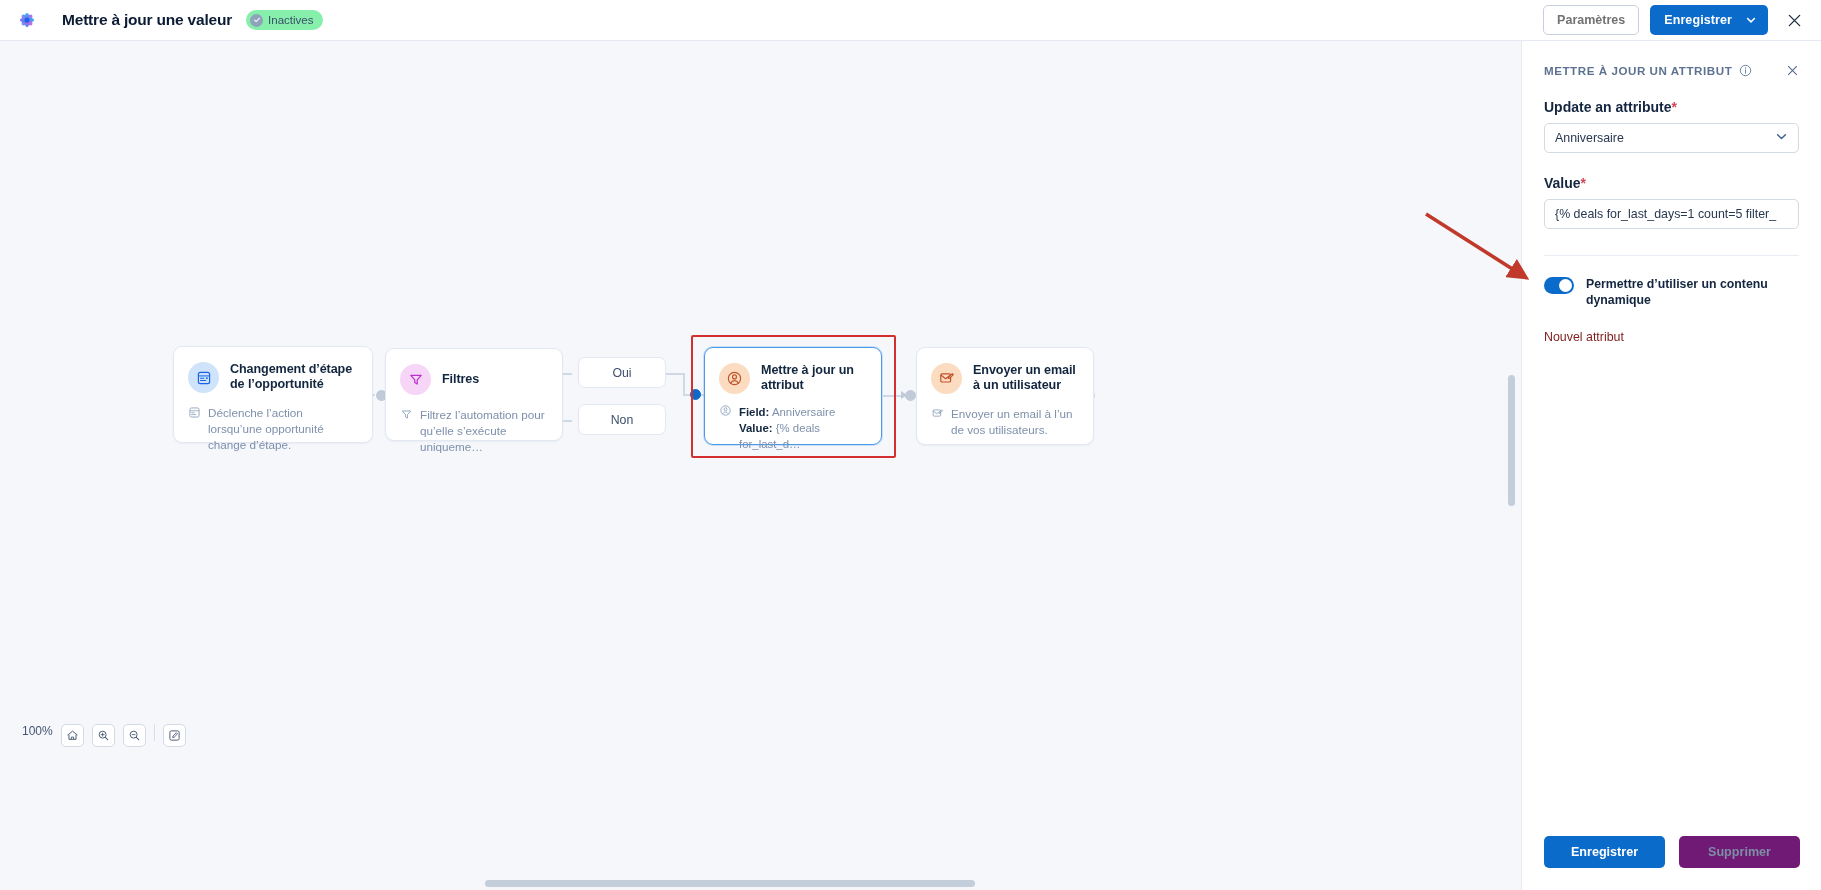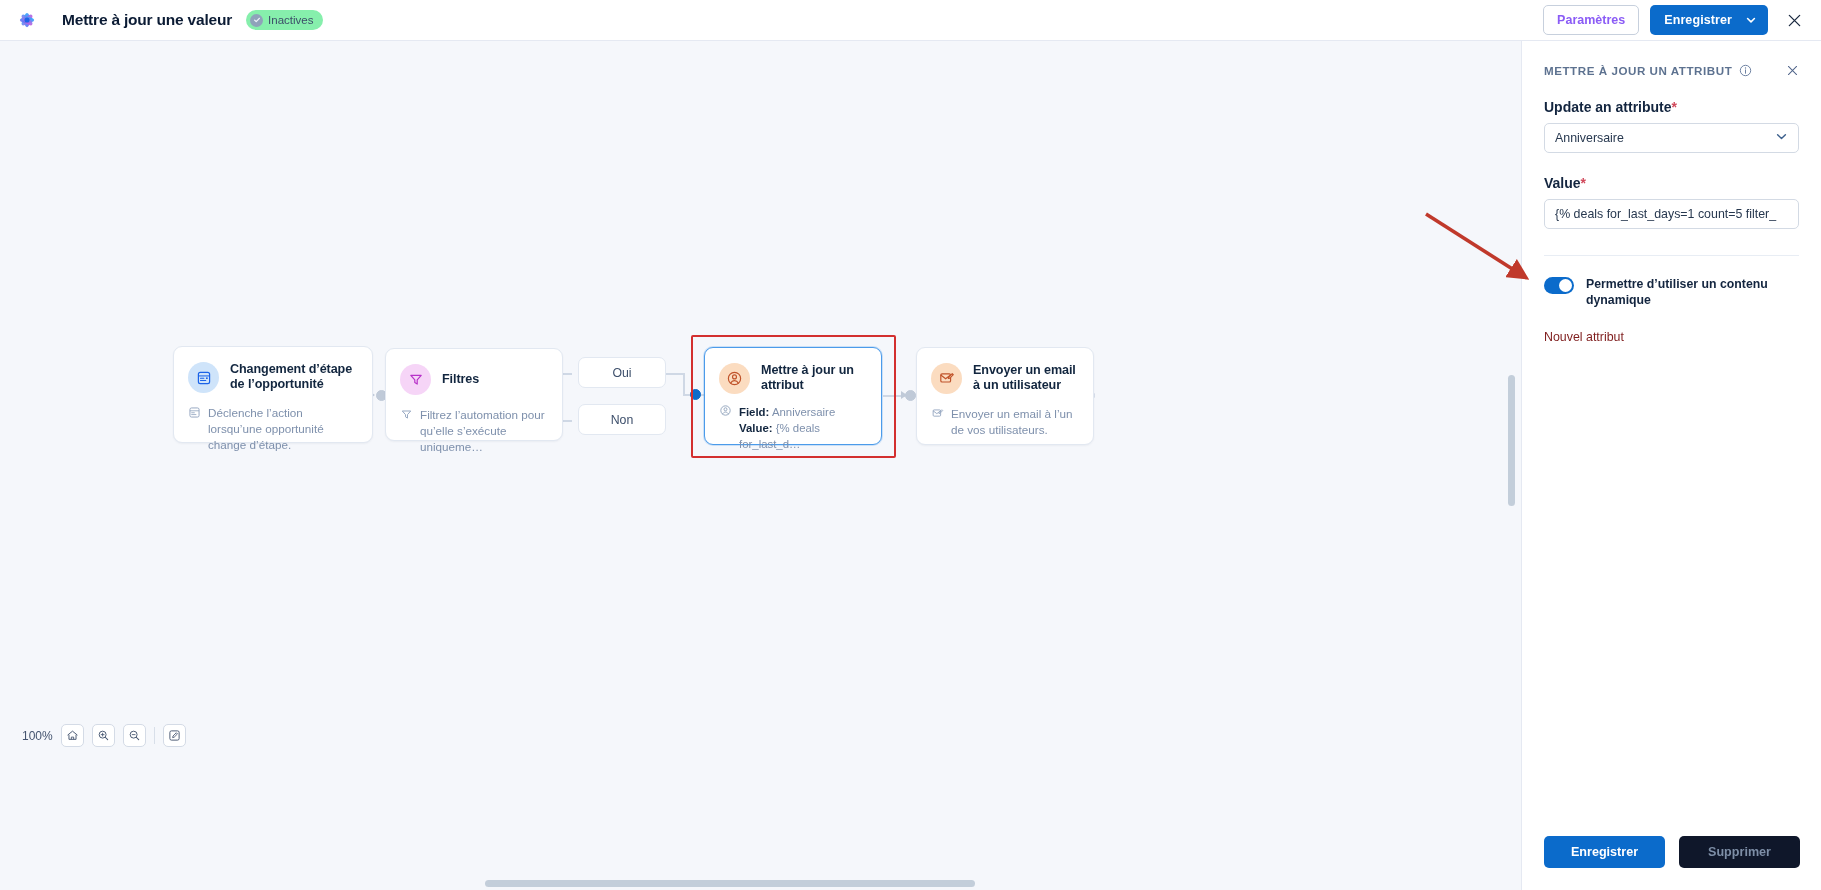--- a/index.html
+++ b/index.html
@@ -33,21 +33,21 @@
   }
   .badge-check {
     width: 13px; height: 13px; border-radius: 50%; background: #8fa2ba;
     display: inline-flex; align-items: center; justify-content: center;
   }
   .topbar-right {
     margin-left: auto; display: flex; align-items: center; gap: 11px; padding-right: 14px;
   }
   .btn-outline {
     height: 30px; padding: 0 13px; border: 1px solid #c7d0dd; border-radius: 5px;
-    background: #fff; font-size: 12.5px; font-weight: bold; color: #8b5cf6;
+    background: #fff; font-size: 12.5px; font-weight: bold; color: #737373;
     display: inline-flex; align-items: center; cursor: pointer;
     font-family: "Liberation Sans", sans-serif;
   }
   .btn-primary-split {
     height: 30px; border-radius: 5px; background: #0b6bcb; color: #fff;
     display: inline-flex; align-items: center; cursor: pointer; overflow: hidden;
   }
   .btn-primary-split .lbl {
     padding: 0 11px 0 14px; font-size: 12.5px; font-weight: bold; letter-spacing: .1px;
   }
@@ -116,21 +116,21 @@
 
   .branch-box {
     position: absolute; background: #fff; border: 1px solid #e2e8f1; border-radius: 7px;
     display: flex; align-items: center; justify-content: center;
     font-size: 12.3px; color: #3d4f6b;
   }
 
   
   .zoom-bar {
     position: absolute; left: 22px; bottom: 143px;
-    display: flex; align-items: center; gap: 8px; z-index: 12;
+    display: flex; gap: 8px; z-index: 12;
   }
   .zoom-pct { font-size: 12px; color: #44546f; font-weight: normal; }
   .zbtn {
     width: 23px; height: 23px; border: 1px solid #d4dbe6; border-radius: 5px;
     background: #fff; display: flex; align-items: center; justify-content: center;
     cursor: pointer;
   }
   .zsep { width: 1px; height: 17px; background: #d8dfe9; }
 
   .scroll-v {
@@ -188,21 +188,21 @@
   .panel-footer {
     position: absolute; left: 0; bottom: 0; width: 300px; padding: 16px 22px 22px 22px;
     display: flex; gap: 14px; background: #fff;
   }
   .btn-save {
     flex: 1 1 0; height: 32px; background: #0b6bcb; color: #fff; border-radius: 5px;
     display: flex; align-items: center; justify-content: center;
     font-size: 12.6px; font-weight: bold; cursor: pointer;
   }
   .btn-delete {
-    flex: 1 1 0; height: 32px; background: #0f172a; color: #7d8ea6; border-radius: 5px;
+    flex: 1 1 0; height: 32px; background: #701a75; color: #7d8ea6; border-radius: 5px;
     display: flex; align-items: center; justify-content: center;
     font-size: 12.6px; font-weight: bold; cursor: pointer;
   }
 
   
   .anno { position: absolute; left: 0; top: 0; width: 1821px; height: 890px; pointer-events: none; z-index: 40; }
 </style>
 </head>
 <body>
 

